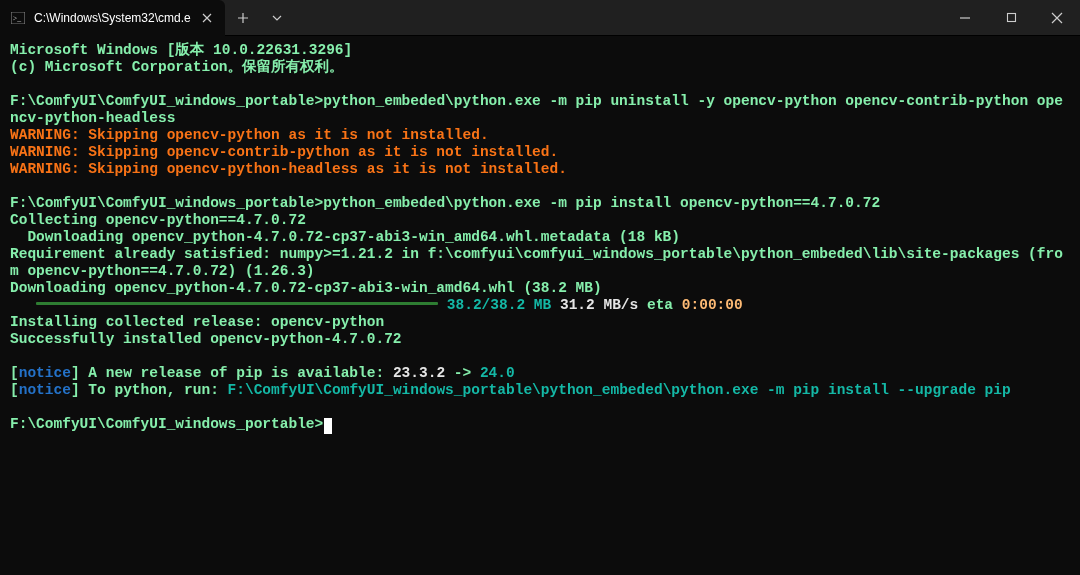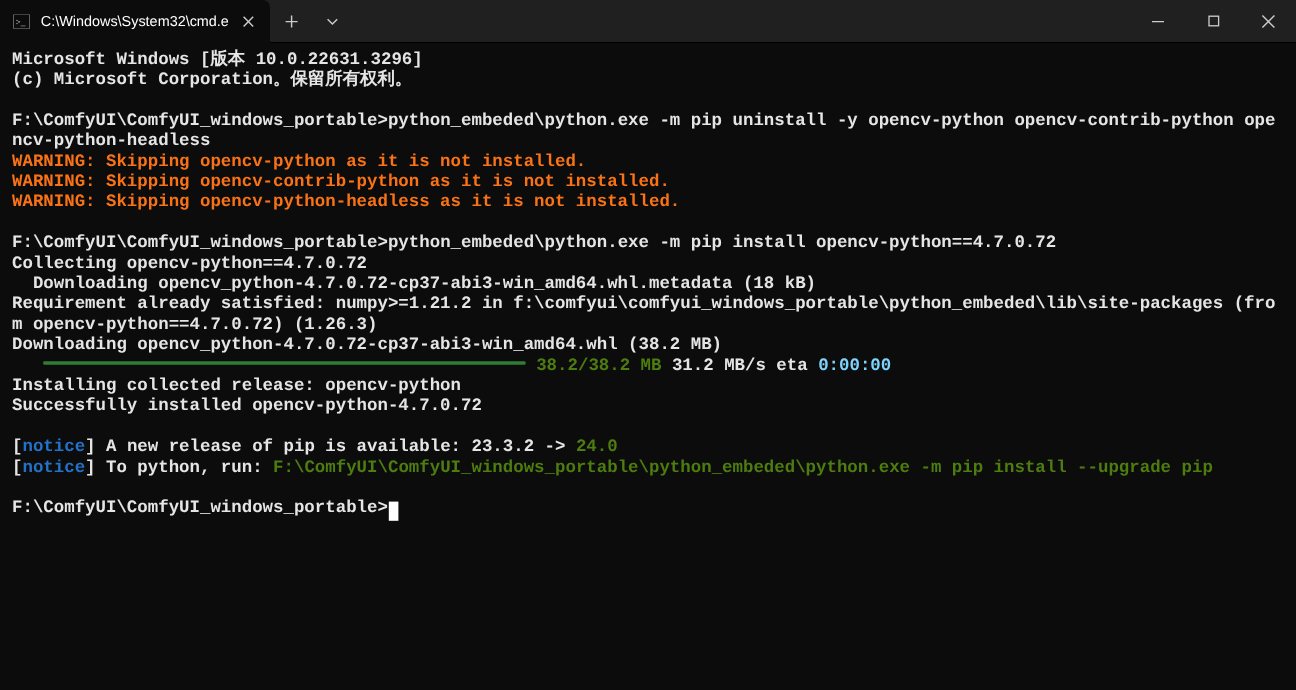--- a/index.html
+++ b/index.html
@@ -13,25 +13,25 @@
   .tab-title { color: #ffffff; font-family: 'Segoe UI', Tahoma, sans-serif; font-size: 12px; flex: 1; white-space: nowrap; overflow: hidden; text-overflow: ellipsis; }
   .tab-close { width: 16px; height: 16px; display: inline-flex; align-items: center; justify-content: center; color: #cccccc; cursor: pointer; border-radius: 3px; }
 
   .newtab { width: 36px; display: flex; align-items: center; justify-content: center; color: #cccccc; cursor: pointer; }
   .dropdown { width: 32px; display: flex; align-items: center; justify-content: center; color: #cccccc; cursor: pointer; }
 
   .winctrls { margin-left: auto; display: flex; }
   .winbtn { width: 46px; display: flex; align-items: center; justify-content: center; color: #cccccc; cursor: pointer; }
 
   .terminal { padding: 6px 10px 10px 10px; white-space: pre-wrap; word-break: break-all; line-height: 17px; letter-spacing: 0px; font-family: Consolas, 'Courier New', monospace; font-size: 14.5px; font-weight: 700; }
-  .c-white  { color: #e5e5e5; }
+  .c-white  { color: #86efac; }
   .c-yellow { color: #f97316; }
-  .c-green  { color: #4d7c0f; }
+  .c-green  { color: #14b8a6; }
   .c-red    { color: #e5e5e5; }
-  .c-cyan   { color: #7dd3fc; }
+  .c-cyan   { color: #fdba74; }
   .c-blue   { color: #2472c8; font-family: Liberation Mono, monospace; }
 
   .progressbar { display:inline-block; }
   .progressbar .bar { display:inline-block; height: 3px; background: #2e7d32; width: 402px; vertical-align: middle; border-radius: 1px; position: relative; top: -2px; }
 
   .cursor { display:inline-block; width: 8px; height: 16px; background: #ffffff; vertical-align: text-bottom; margin-left:1px; position:relative; top:2px; }
 </style>
 </head>
 <body>
 

